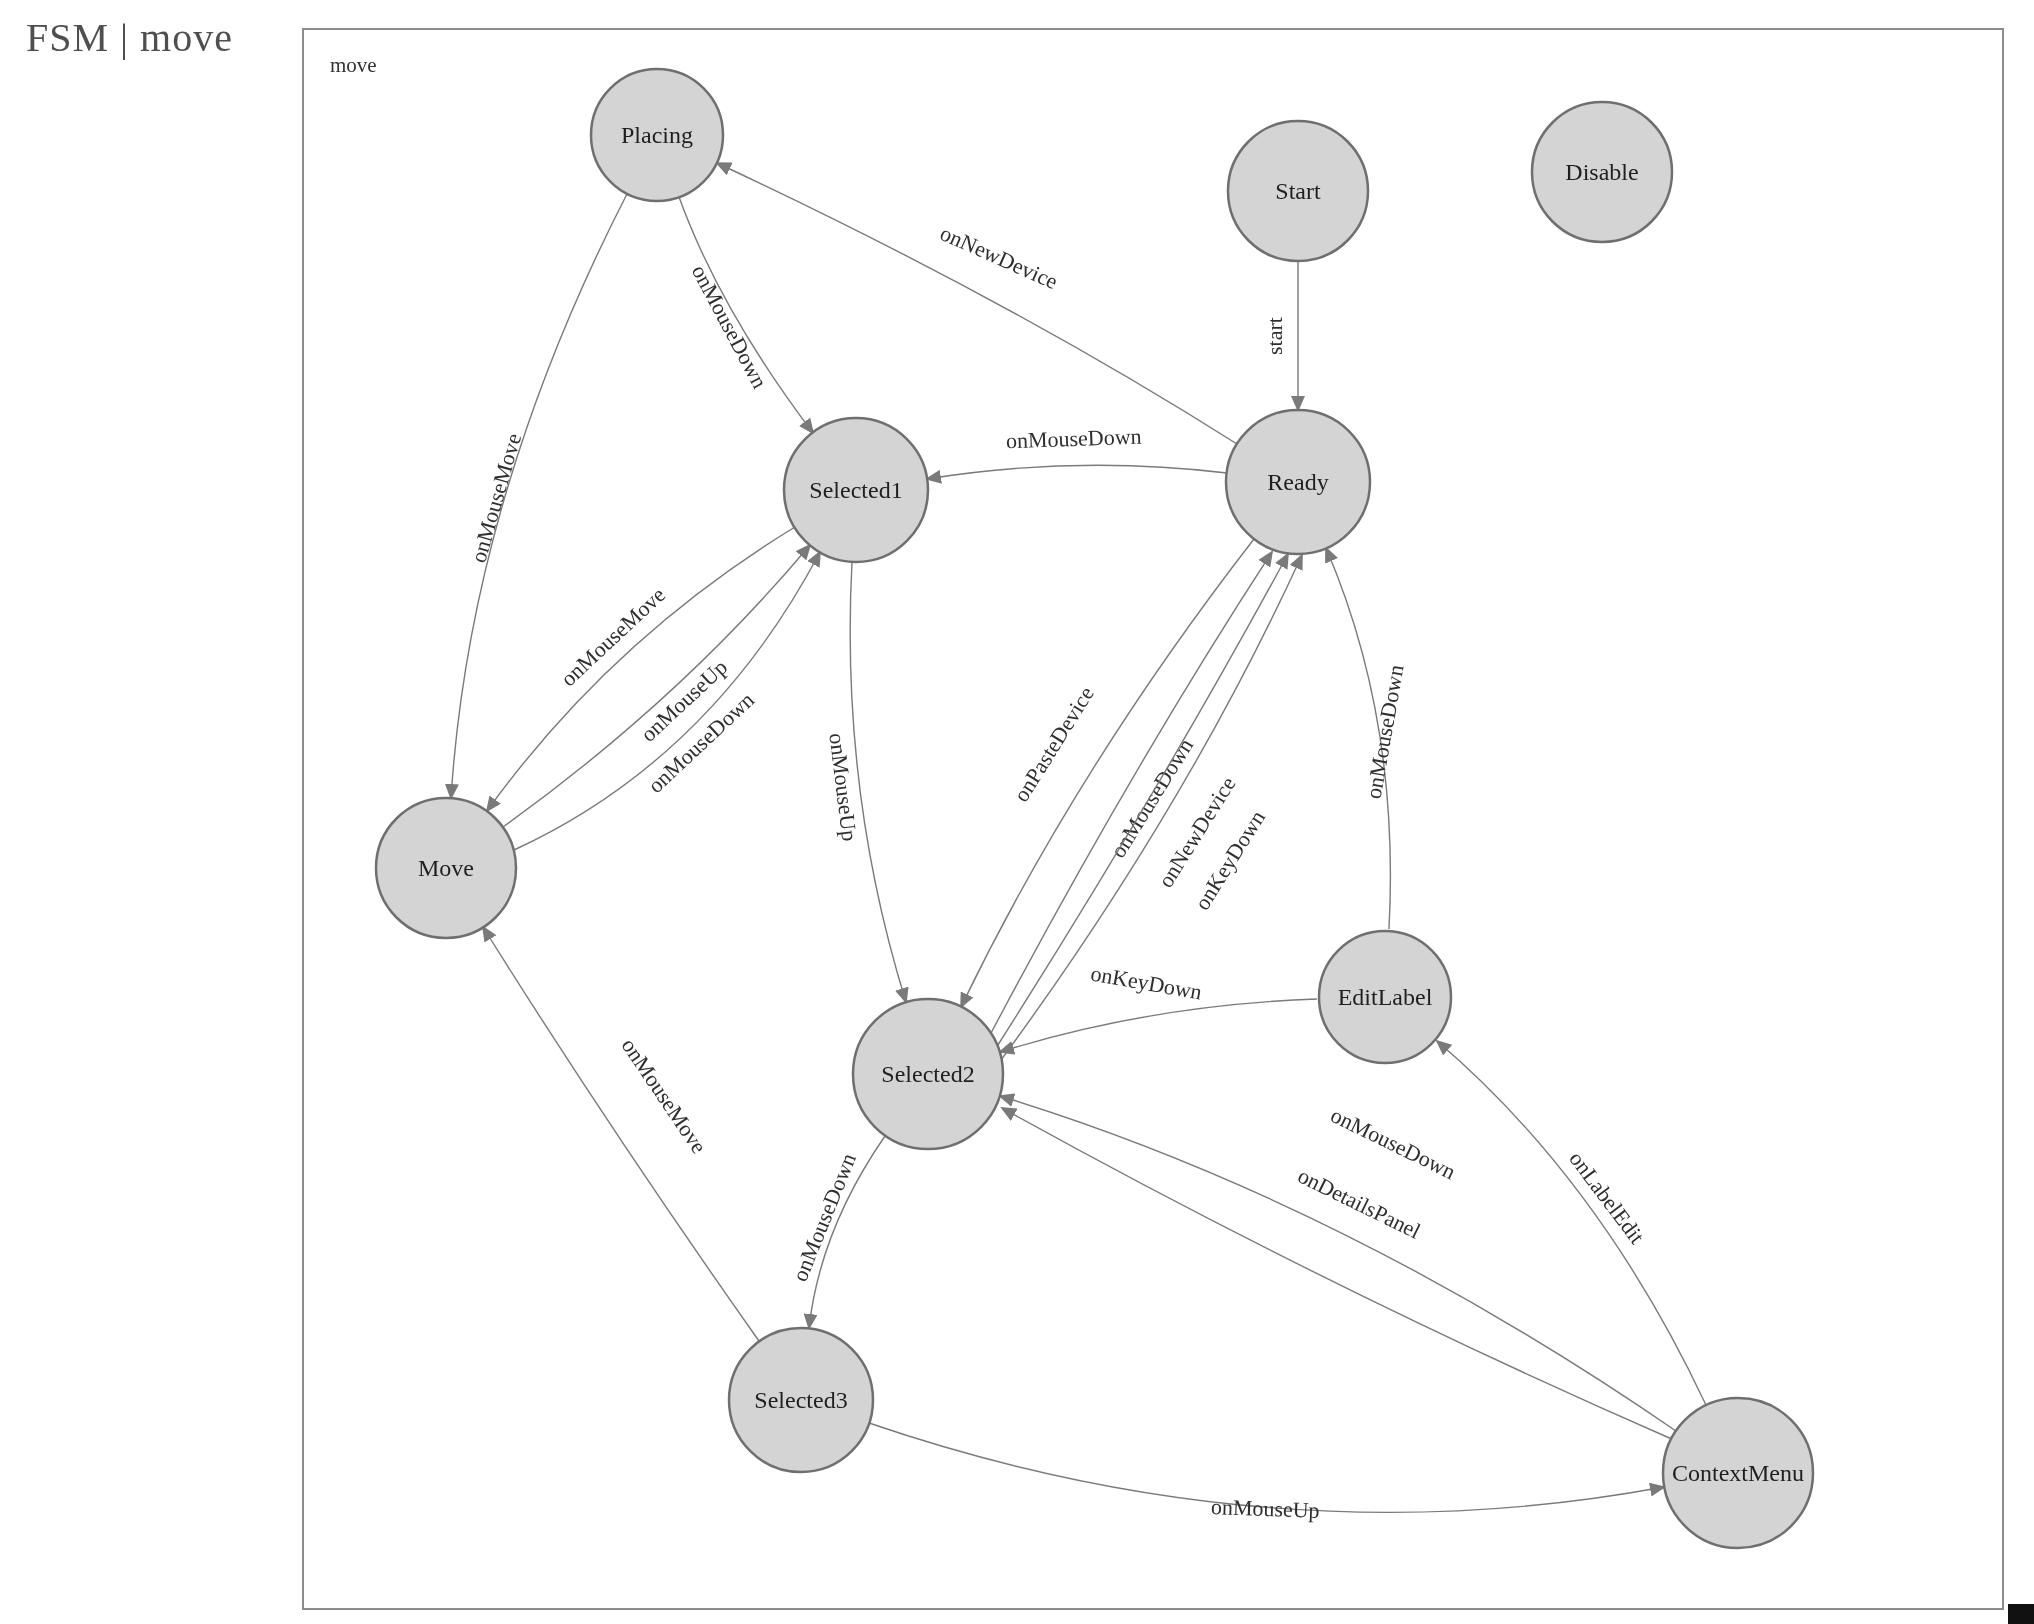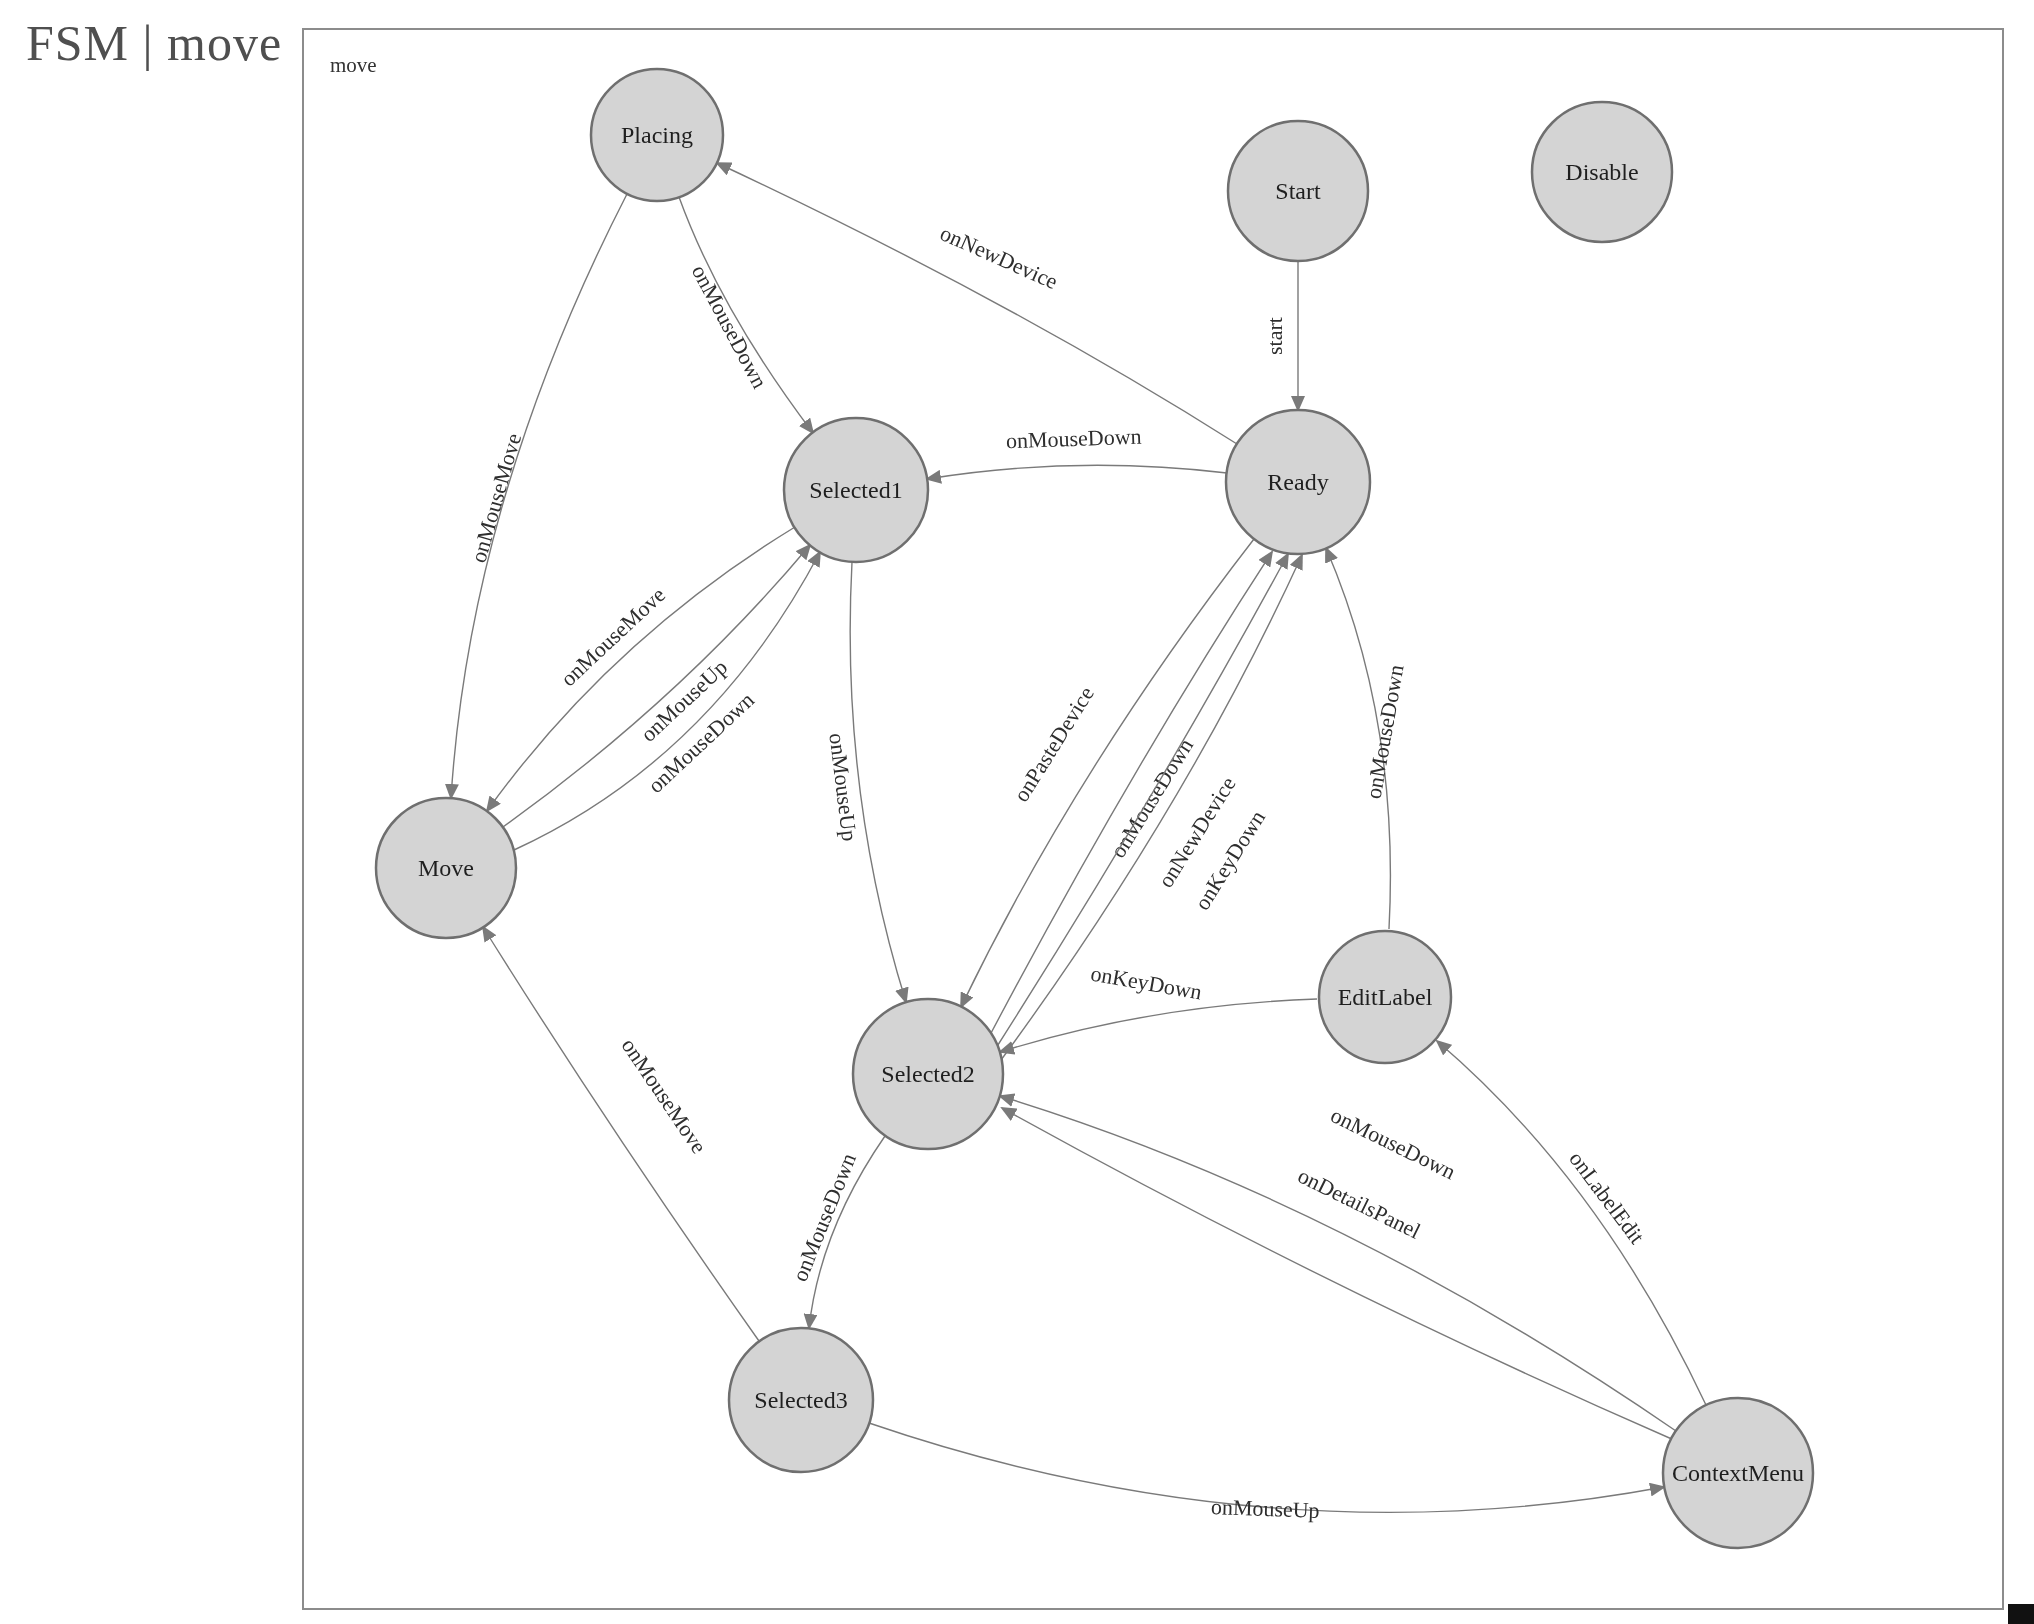--- a/index.html
+++ b/index.html
@@ -8,21 +8,21 @@
     background: #ffffff;
     width: 2034px;
     height: 1624px;
     overflow: hidden;
     font-family: "Liberation Serif", "DejaVu Serif", serif;
   }
   .page-title {
     position: absolute;
     left: 26px;
     top: 14px;
-    font-size: 50px;
+    font-size: 40px;
     color: #4f4f4f;
     letter-spacing: 1px;
     font-family: "Liberation Serif", "DejaVu Serif", serif;
   }
   svg#diagram {
     position: absolute;
     left: 0;
     top: 0;
   }
   .frame {

